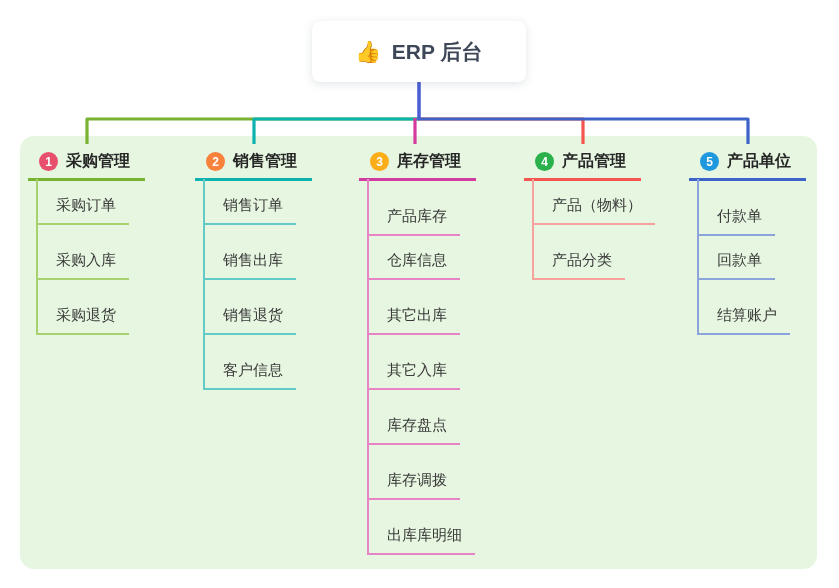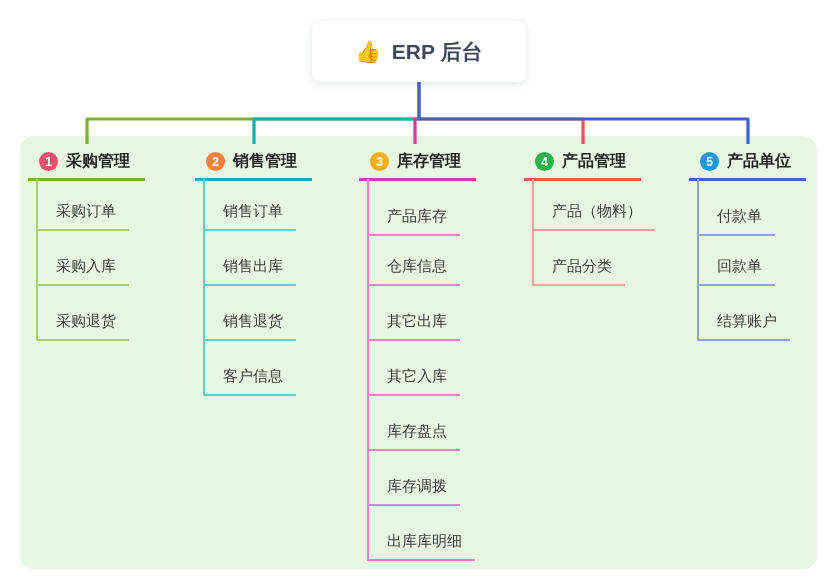--- a/index.html
+++ b/index.html
@@ -61,21 +61,21 @@
     display: inline-flex; align-items: center; justify-content: center;
     flex: none; line-height: 1;
   }
   .kids { position: relative; }
   .kids::before {
     content: "";
     position: absolute; left: 8px; top: -2px; bottom: 0;
     width: 2px; background: var(--light);
   }
   .kid-row { height: 55px; display: flex; align-items: flex-end; }
-  .kid-row.first { height: 50px; font-family: Liberation Mono, monospace; }
+  .kid-row.first { height: 44px; font-family: Liberation Mono, monospace; }
   .kid {
     margin-left: 8px;
     padding: 0 13px 8px 20px;
     border-bottom: 2px solid var(--light);
     font-size: 15px; color: #3a3a3a;
     white-space: nowrap;
     cursor: default;
   }
 </style>
 </head>

